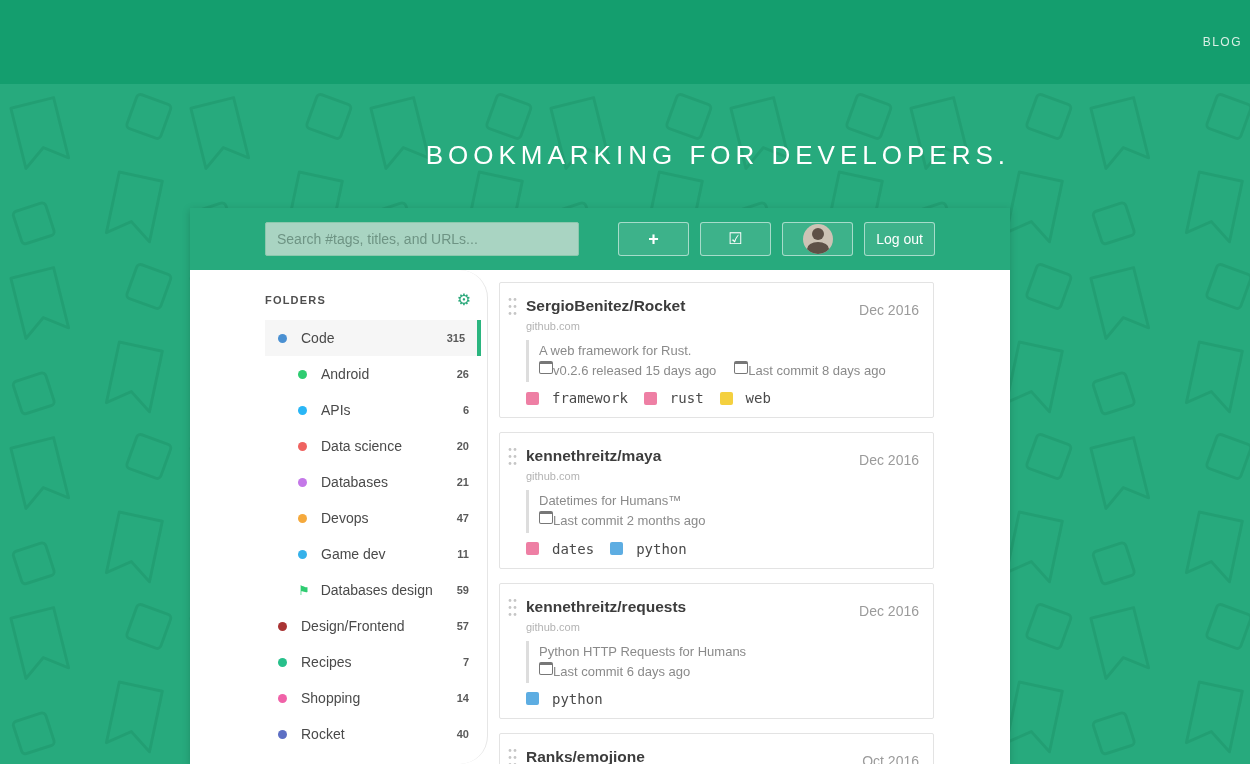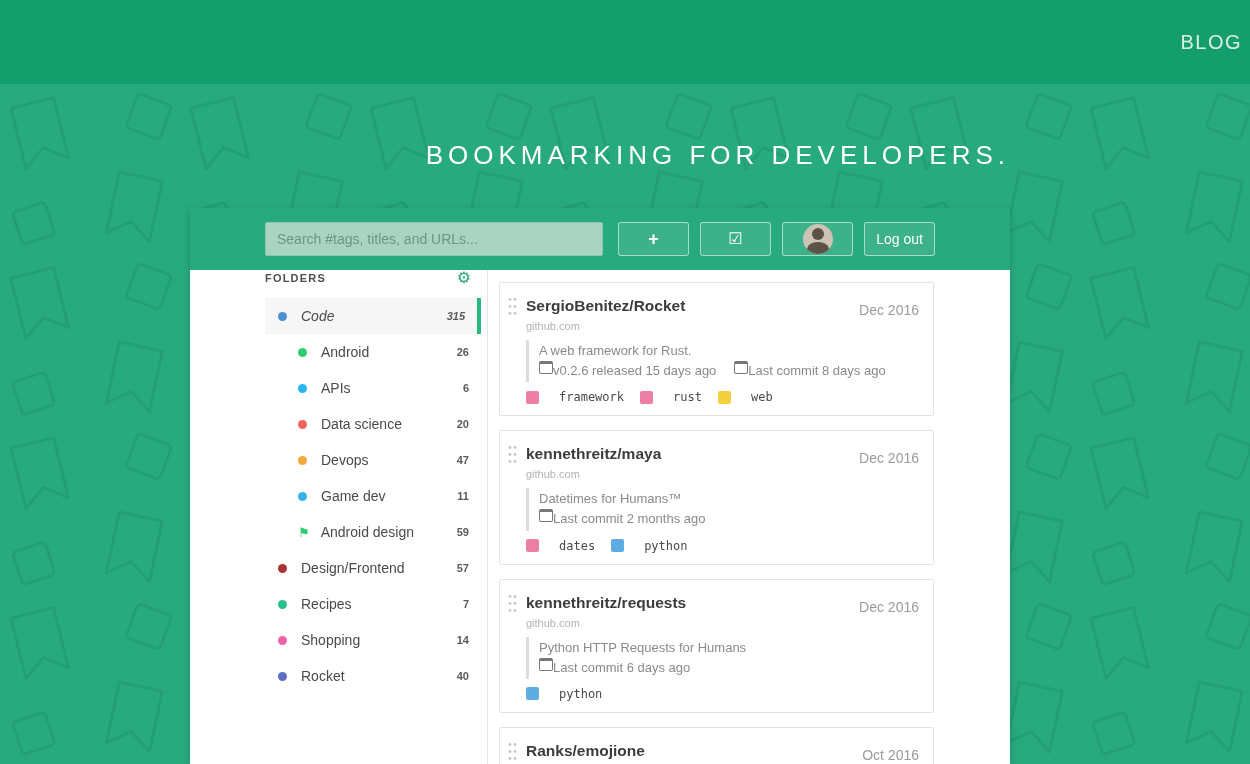--- a/index.html
+++ b/index.html
@@ -1,69 +1,69 @@
 <!DOCTYPE html>
 <html><head>
 <meta charset="utf-8">
 <style>
   html,body{margin:0;padding:0;}
   body{font-family:"Liberation Sans",sans-serif;background:#27aa7d;}
   .page{position:relative;width:1250px;height:764px;background:#27aa7d;overflow:hidden;}
 
   
   .topbar{position:relative;z-index:3;height:84px;background:#149e6e;display:flex;align-items:center;justify-content:flex-end;padding-right:8px;box-sizing:border-box;}
-  .blog-link{color:#d9efe5;font-size:20px;letter-spacing:1.5px;cursor:pointer;}
+  .blog-link{color:#d9efe5;font-size:12px;letter-spacing:1.5px;cursor:pointer;}
 
   
   .pattern{position:absolute;left:0;top:84px;z-index:0;display:block;}
 
   
   .hero-title{position:absolute;top:140px;left:190px;width:820px;text-align:right;color:#ffffff;font-size:26px;letter-spacing:5px;font-weight:500;z-index:2;}
 
   
   .window{position:absolute;left:190px;top:208px;width:820px;height:556px;background:#ffffff;z-index:2;box-shadow:0 2px 8px rgba(0,0,0,0.18);display:flex;flex-direction:column;overflow:hidden;}
   .win-header{height:62px;flex:0 0 auto;background:#27aa7d;display:flex;align-items:center;padding:0 75px;box-sizing:border-box;}
-  .search{width:338px;height:34px;background:#a9d4c2;border:1px solid #8bc8ad;border-radius:2px;padding:4px 11px;font-size:14px;color:#3f6354;outline:none;box-sizing:border-box;font-family:"Liberation Sans",sans-serif;}
+  .search{width:314px;height:34px;background:#a9d4c2;border:1px solid #8bc8ad;border-radius:2px;padding:4px 11px;font-size:14px;color:#3f6354;outline:none;box-sizing:border-box;font-family:"Liberation Sans",sans-serif;}
   .search::placeholder{color:#6e9484;}
   .hbtns{margin-left:auto;display:flex;gap:11px;}
   .hbtn{width:71px;height:34px;background:rgba(255,255,255,0.10);border:1px solid rgba(255,255,255,0.55);border-radius:3px;display:flex;align-items:center;justify-content:center;color:#ffffff;font-size:14px;cursor:pointer;box-sizing:border-box;}
   .plus-glyph{font-size:18px;font-weight:bold;line-height:1;}
   .check-glyph{font-size:16px;line-height:1;}
   .avatar{width:30px;height:30px;border-radius:50%;background:#cdc3b5;position:relative;overflow:hidden;}
   .avatar::before{content:"";position:absolute;left:9px;top:4px;width:12px;height:12px;border-radius:50%;background:#5e5147;}
   .avatar::after{content:"";position:absolute;left:4px;top:18px;width:22px;height:14px;border-radius:50% 50% 0 0;background:#5e5147;}
 
   
   .win-body{display:flex;flex:1;min-height:0;}
-  .sidebar{width:298px;flex:0 0 auto;border-right:1px solid #e6e6e6;box-sizing:border-box;}
+  .sidebar{width:298px;flex:0 0 auto;border-right:1px solid #e6e6e6;padding-top:22px;box-sizing:border-box;border-radius:28px;}
   .folders-head{display:flex;align-items:center;justify-content:space-between;margin:0 16px 12px 75px;}
   .folders-label{font-size:11px;font-weight:bold;color:#4f4f4f;letter-spacing:1.2px;}
   .gear{color:#2aa87a;font-size:16px;cursor:pointer;line-height:1;}
   .folder-row{display:flex;align-items:center;height:36px;margin:0 6px 0 75px;padding:0 12px 0 13px;cursor:pointer;font-size:14px;color:#4a4a4a;box-sizing:border-box;}
-  .folder-row.active{background:#f6f6f6;border-right:4px solid #2bb57f;font-style:italic;}
+  .folder-row.active{background:#f6f6f6;border-right:4px solid #2bb57f;}
   .folder-row.indent{padding-left:33px;}
   .dot{width:9px;height:9px;border-radius:50%;margin-right:14px;flex:0 0 auto;}
   .flag{font-size:13px;margin-right:11px;line-height:1;flex:0 0 auto;}
   .folder-label{flex:1;}
   .folder-count{font-size:11px;font-weight:bold;color:#5a5a5a;}
 
   
   .content{flex:1;padding:12px 76px 0 11px;overflow:hidden;}
   .card{position:relative;background:#ffffff;border:1px solid #e3e3e3;border-radius:2px;padding:11px 14px 11px 26px;margin-bottom:14px;}
   .handle{position:absolute;left:8px;top:14px;line-height:0;}
   .card-head{display:flex;align-items:center;}
   .card-title{font-size:15.5px;font-weight:bold;color:#3c3c3c;cursor:pointer;}
   .card-date{margin-left:auto;font-size:14px;color:#9b9b9b;margin-top:8px;}
   .card-url{font-size:11px;color:#b3b3b3;margin-top:2px;}
   .quote{border-left:3px solid #dddddd;padding:1px 0 1px 10px;margin-top:8px;color:#8a8a8a;font-size:13px;line-height:1.55;}
   .quote-meta{display:flex;flex-wrap:wrap;}
   .meta-item{margin-right:18px;display:inline-flex;align-items:flex-start;gap:0;}
   .cal{display:inline-block;width:12px;height:9px;border:1px solid #777777;border-top:3px solid #777777;border-radius:2px;flex:0 0 auto;}
   .tags{display:flex;gap:16px;margin-top:8px;align-items:center;}
-  .tag{display:inline-flex;align-items:center;gap:20px;font-family:"DejaVu Sans Mono",monospace;font-size:12px;color:#4a4a4a;cursor:pointer;}
+  .tag{display:inline-flex;align-items:center;gap:13px;font-family:"DejaVu Sans Mono",monospace;font-size:14px;color:#4a4a4a;cursor:pointer;}
   .tag-icon{width:13px;height:13px;border-radius:2px;display:inline-block;flex:0 0 auto;}
 </style>
 </head>
 <body>
 
 <div class="page">
 
   <div class="topbar">
     <span class="blog-link">BLOG</span>
   </div>
@@ -126,32 +126,37 @@
               <span class="dot" style="background: rgb(41, 182, 246);"></span>
               <span class="folder-label">APIs</span>
               <span class="folder-count">6</span>
             </div>
             <div class="folder-row indent">
               <span class="dot" style="background: rgb(239, 99, 96);"></span>
               <span class="folder-label">Data science</span>
               <span class="folder-count">20</span>
             </div>
             <div class="folder-row indent">
+              <span class="dot" style="background: rgb(196, 120, 232);"></span>
+              <span class="folder-label">Databases</span>
+              <span class="folder-count">21</span>
+            </div>
+            <div class="folder-row indent">
               <span class="dot" style="background: rgb(245, 169, 60);"></span>
               <span class="folder-label">Devops</span>
               <span class="folder-count">47</span>
             </div>
             <div class="folder-row indent">
               <span class="dot" style="background: rgb(53, 177, 234);"></span>
               <span class="folder-label">Game dev</span>
               <span class="folder-count">11</span>
             </div>
             <div class="folder-row indent">
               <span class="flag" style="color: rgb(46, 204, 113);">⚑</span>
-              <span class="folder-label">Android design</span>
+              <span class="folder-label">Databases design</span>
               <span class="folder-count">59</span>
             </div>
             <div class="folder-row">
               <span class="dot" style="background: rgb(169, 52, 52);"></span>
               <span class="folder-label">Design/Frontend</span>
               <span class="folder-count">57</span>
             </div>
             <div class="folder-row">
               <span class="dot" style="background: rgb(39, 192, 139);"></span>
               <span class="folder-label">Recipes</span>

